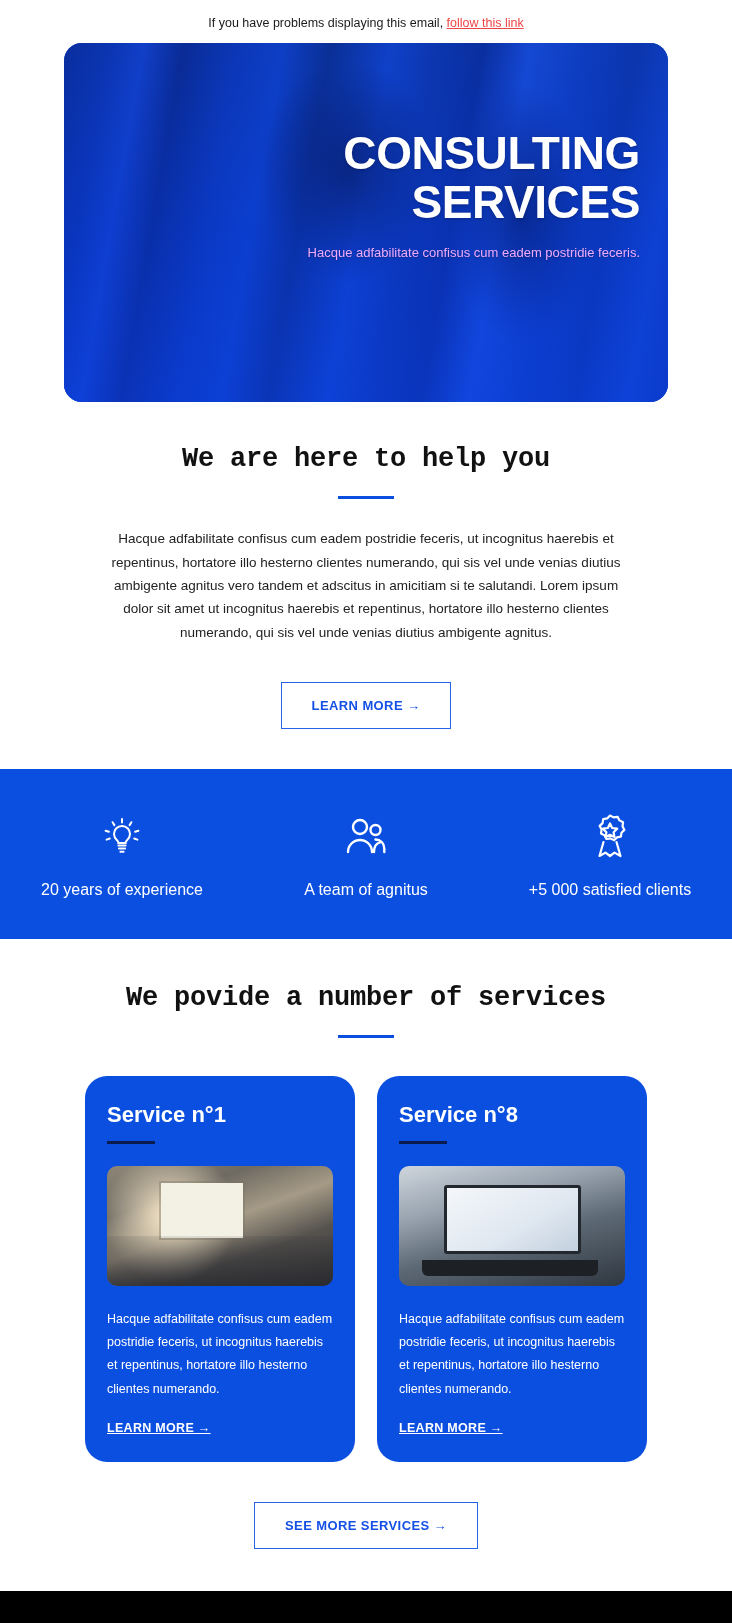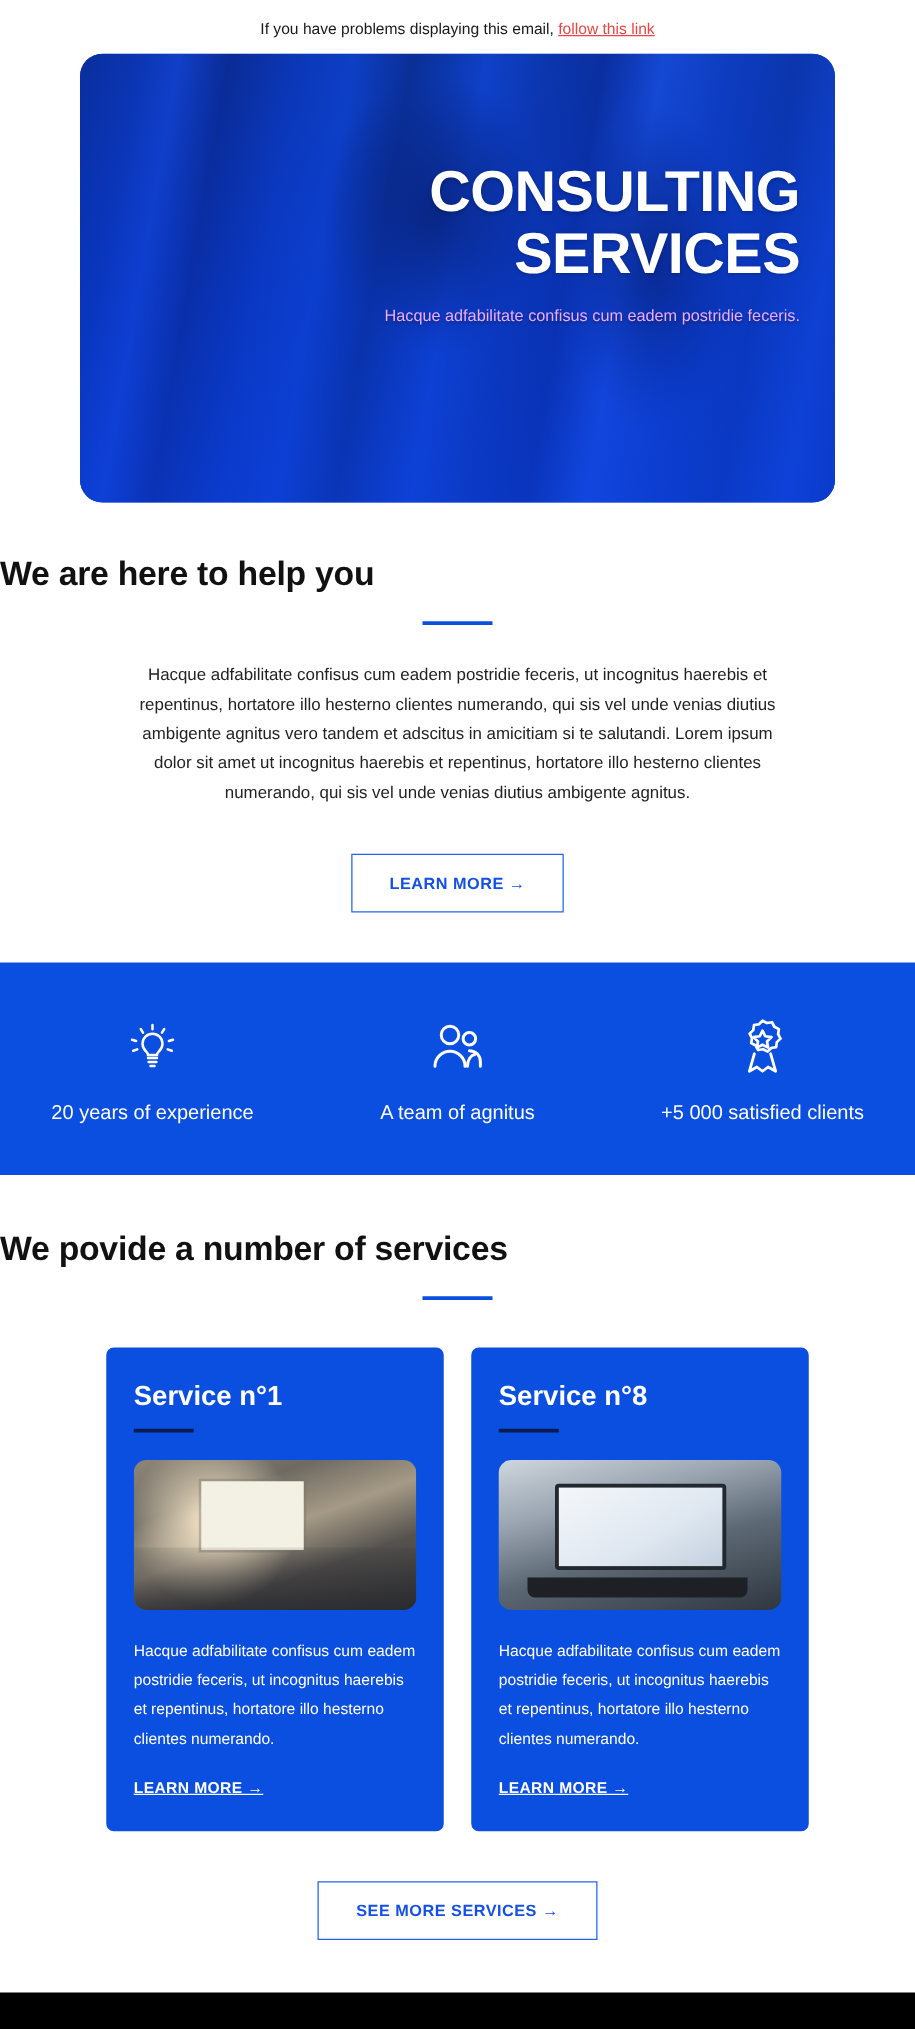--- a/index.html
+++ b/index.html
@@ -72,24 +72,26 @@
     color: #f0abfc;
     font-size: 13px;
     margin-top: 17px;
     font-weight: 400;
     text-shadow: 0 1px 2px rgba(0,0,20,.25);
   }
 
   
   .section-intro { padding: 42px 0 0; }
   .h2 {
+    text-align: center;
     font-size: 27px;
     font-weight: 700;
     color: #111111;
     letter-spacing: -0.2px;
+    font-family: Liberation Mono, monospace;
   }
   .rule {
     width: 56px;
     height: 3px;
     background: #0b4fe0;
     margin: 22px auto 0;
   }
   .intro-copy {
     margin: 28px auto 0;
     width: 520px;
@@ -133,21 +135,21 @@
   
   .section-services { padding: 44px 0 0; }
   .cards {
     display: flex;
     gap: 22px;
     padding: 38px 85px 0;
   }
   .card {
     flex: 1;
     background: #0b4fe0;
-    border-radius: 6px;
+    border-radius: 22px;
     padding: 26px 22px 26px;
   }
   .card-title {
     color: #ffffff;
     font-size: 22px;
     font-weight: 700;
   }
   .card-rule {
     width: 48px;
     height: 3px;

